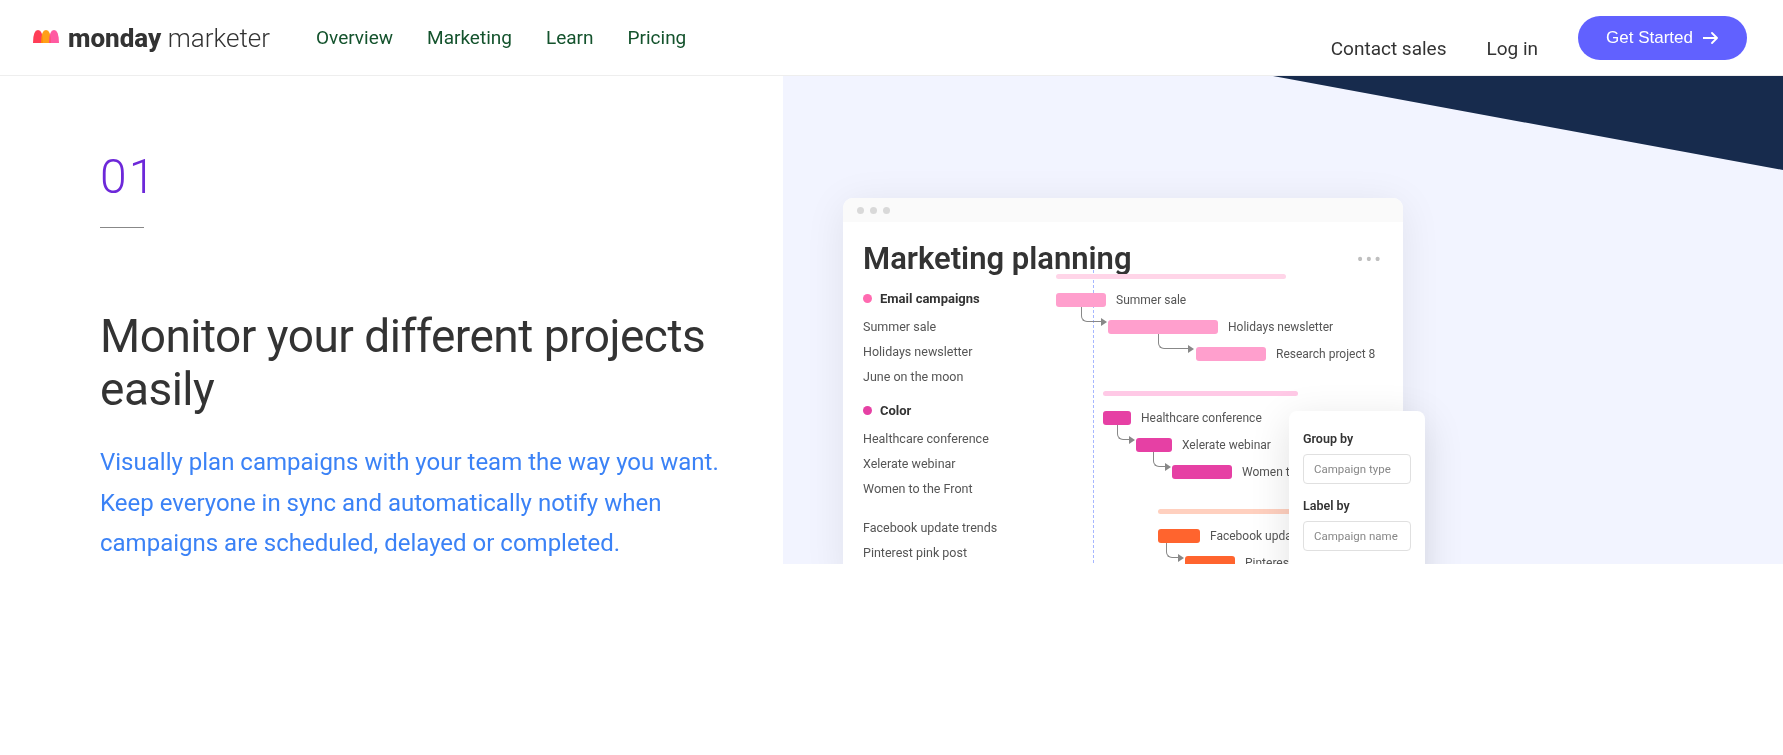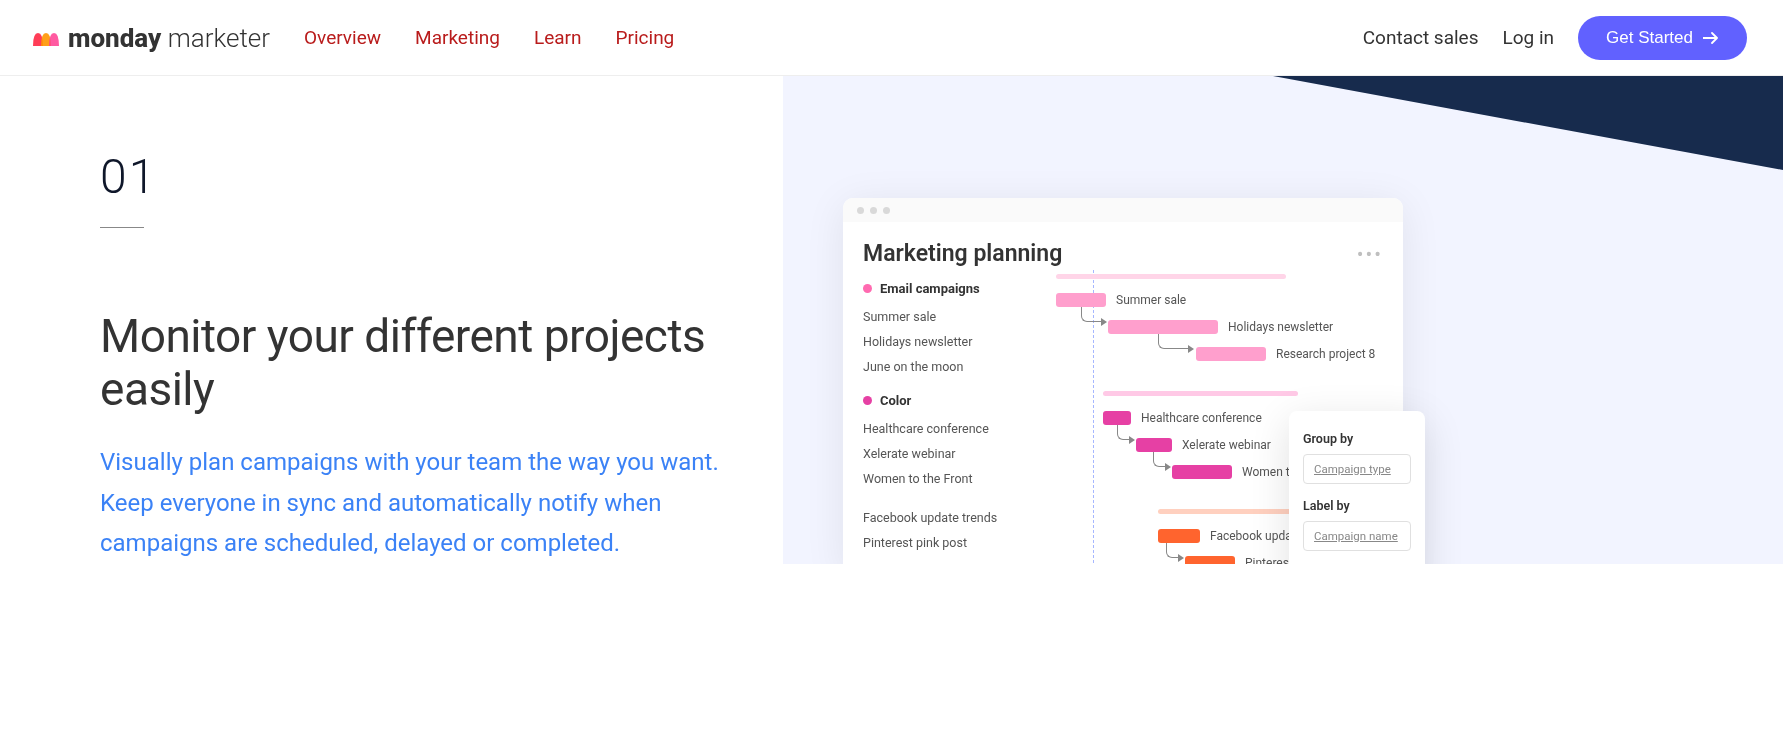--- a/index.html
+++ b/index.html
@@ -1,47 +1,47 @@
 <!DOCTYPE html>
 <html><head>
 <meta charset="utf-8">
 <style>
   * { margin:0; padding:0; box-sizing:border-box; }
   body { font-family: -apple-system, BlinkMacSystemFont, "Segoe UI", Roboto, Helvetica, Arial, sans-serif; background:#fff; color:#333; width:1783px; }
   header.nav { display:flex; align-items:center; height:76px; border-bottom:1px solid #eee; padding:0 36px 0 30px; }
-  .logo { display:flex; align-items:center; gap:8px; margin-right:34px; }
+  .logo { display:flex; align-items:flex-start; gap:8px; margin-right:46px; }
   .logo-word { font-size:26px; font-weight:400; color:#333; letter-spacing:0px;}
   .logo-bold { font-weight:800; color:#333; }
   .logo-light { font-weight:300; color:#333; }
   .navlinks { display:flex; gap:34px; font-size:19px; color:#535768; }
-  .navlinks a { color:#b91c1c; text-decoration:none; cursor:pointer; }
+  .navlinks a { color:#14532d; text-decoration:none; cursor:pointer; }
   .nav-spacer { flex:1; }
-  .rightlinks { display:flex; align-items:center; gap:24px; font-size:19px; }
+  .rightlinks { display:flex; align-items:flex-end; gap:40px; font-size:19px; }
   .rightlinks a { color:#333; text-decoration:none; cursor:pointer; }
   .cta { background:#6161ff; color:#fff; border:none; border-radius:28px; padding:12px 28px; font-size:17px; display:flex; align-items:center; gap:10px; cursor:pointer; }
   .cta svg { width:16px; height:14px; }
 
   .hero-wrap { position:relative; display:flex; }
   .hero-left { width:780px; padding:52px 0 0 100px; }
   .eyebrow { color:#ff3d90; font-size:18px; font-weight:500; }
   .numrow { margin-top:20px; }
-  .bignum { font-size:48px; font-weight:300; color:#0f172a; letter-spacing:2px; }
+  .bignum { font-size:48px; font-weight:300; color:#6d28d9; letter-spacing:2px; }
   .numline { width:44px; height:1px; background:#888; margin-top:22px; }
   .h1 { font-size:46px; font-weight:400; line-height:1.15; color:#333; margin-top:82px; letter-spacing:-0.5px;}
   .para { font-size:24px; color:#3b82f6; line-height:1.7; margin-top:26px; max-width:620px; }
 
   .hero-right { position:absolute; right:0; top:0; width:1000px; height:680px; background:#f2f4ff; overflow:hidden; }
   .triangle { position:absolute; right:0; top:0; width:0; height:0; border-left:510px solid transparent; border-top:94px solid #172b4d; }
 
   .app-window { position:absolute; left:60px; top:122px; width:560px; background:#fff; border-radius:10px; box-shadow:0 6px 40px rgba(0,0,0,0.08); overflow:hidden; }
   .win-top { height:24px; background:#fafafa; display:flex; align-items:center; padding-left:14px; gap:6px; }
   .win-dot { width:7px; height:7px; border-radius:50%; background:#d9d9d9; }
   .app-body { padding:18px 20px 18px 20px; position:relative; }
   .app-head { display:flex; align-items:center; justify-content:space-between; margin-bottom:14px;}
-  .app-title { font-size:23px; font-weight:600; color:#333; }
+  .app-title { font-size:31px; font-weight:600; color:#333; }
   .dots-more { color:#bfbfbf; font-size:20px; letter-spacing:2px; }
 
   .section { margin-top:14px; }
   .sec-head { display:flex; align-items:center; gap:8px; font-size:13px; font-weight:700; color:#333; }
   .sec-bullet { width:9px; height:9px; border-radius:50%; }
   .pink .sec-bullet { background:#ff6ab0; }
   .magenta .sec-bullet { background:#e640a4; }
   .orange .sec-bullet { background:#ff642e; border-radius:50%; }
   .rows { margin-top:8px; }
   .task { font-size:12.5px; color:#555; padding:5px 0; }
@@ -55,21 +55,21 @@
   .magbar { background:#e640a4; }
   .magthin { background:#ffc9e6; }
   .orgbar { background:#ff642e; }
   .orgthin { background:#ffd0bf; }
   .vline { position:absolute; top:0; bottom:0; width:0; border-left:1px dashed #a6b7ff; left:55px; }
   .arrow { position:absolute; border-left:1.5px solid #888; border-bottom:1.5px solid #888; border-bottom-left-radius:6px; }
   .arrow-head { position:absolute; width:0; height:0; border-top:4px solid transparent; border-bottom:4px solid transparent; border-left:6px solid #888; }
 
   .settings-card { position:absolute; left:506px; top:335px; width:136px; background:#fff; border-radius:8px; box-shadow:0 10px 40px rgba(0,0,0,0.12); padding:16px 14px 18px 14px; }
   .set-label { font-size:12.5px; font-weight:600; color:#333; margin-top:4px; }
-  .set-input { margin-top:8px; border:1px solid #e0e0e0; border-radius:4px; padding:7px 10px; font-size:11.5px; color:#888; background:#fff;text-decoration:underline; }
+  .set-input { margin-top:8px; border:1px solid #e0e0e0; border-radius:4px; padding:7px 10px; font-size:11.5px; color:#888; background:#fff; }
   .set-group + .set-group { margin-top:14px; }
 </style>
 </head>
 <body>
 
 <header class="nav">
   <div class="logo">
     <svg width="30" height="24" viewBox="0 0 30 24">
       <path d="M3 20 Q3 7 8 7 Q13 7 13 20" fill="#ff3d57"></path>
       <path d="M11 20 Q11 7 16 7 Q21 7 21 20" fill="#ff9500" opacity="0.9"></path>

